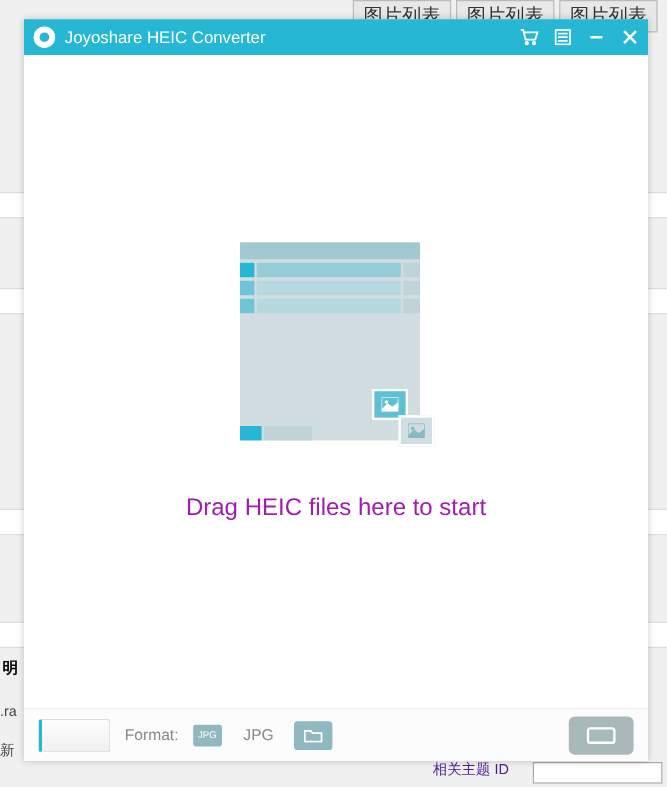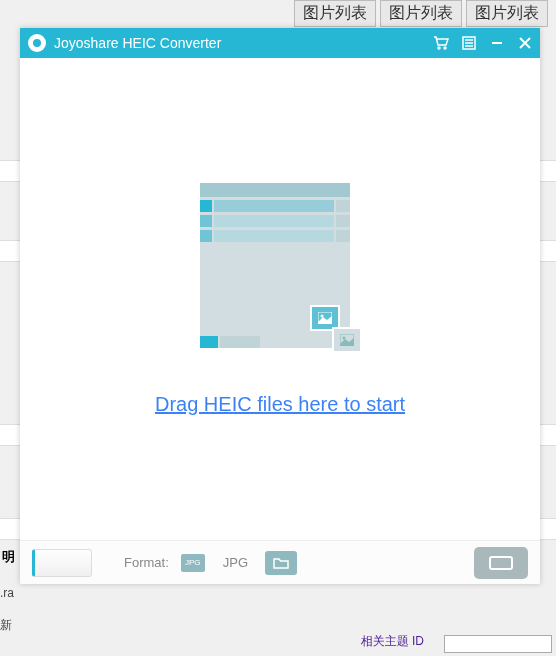--- a/index.html
+++ b/index.html
@@ -68,23 +68,23 @@
   right: 0;
   height: 22px;
   background: #fff;
   border-top: 1px solid #ddd;
   border-bottom: 1px solid #ddd;
 }
 
 .app-window {
   position: absolute;
   left: 20px;
-  top: 28px;
+  top: 16px;
   width: 520px;
-  height: 556px;
+  height: 618px;
   background: #fff;
   box-shadow: 0 0 6px rgba(0,0,0,0.2);
   display: flex;
   flex-direction: column;
 }
 .titlebar {
   height: 30px;
   background: #25b7d3;
   display: flex;
   align-items: center;
@@ -185,23 +185,22 @@
   width: 30px;
   height: 26px;
   background: #d1dde0;
   border: 2px solid #fff;
   display: flex;
   align-items: center;
   justify-content: center;
 }
 .drop-text {
   font-size: 20px;
-  color: #3b82f6;
+  color: #a21caf;
   font-weight: 400;
-  text-decoration: underline;
 }
 .bottom-bar {
   height: 44px;
   background: #fcfcfc;
   border-top: 1px solid #eee;
   display: flex;
   align-items: center;
   padding: 0 12px;
   gap: 12px;
 }
@@ -210,21 +209,20 @@
   height: 28px;
   background: linear-gradient(#fefefe,#f0f0f0);
   border: 1px solid #ddd;
   border-left: 3px solid #25b7d3;
   border-radius: 3px;
   cursor: pointer;
 }
 .format-label {
   font-size: 13px;
   color: #888;
-  margin-left: 20px;
 }
 .format-badge {
   width: 24px;
   height: 18px;
   background: #8fb8bf;
   border-radius: 2px;
   color: #fff;
   font-size: 8px;
   display: flex;
   align-items: center;

